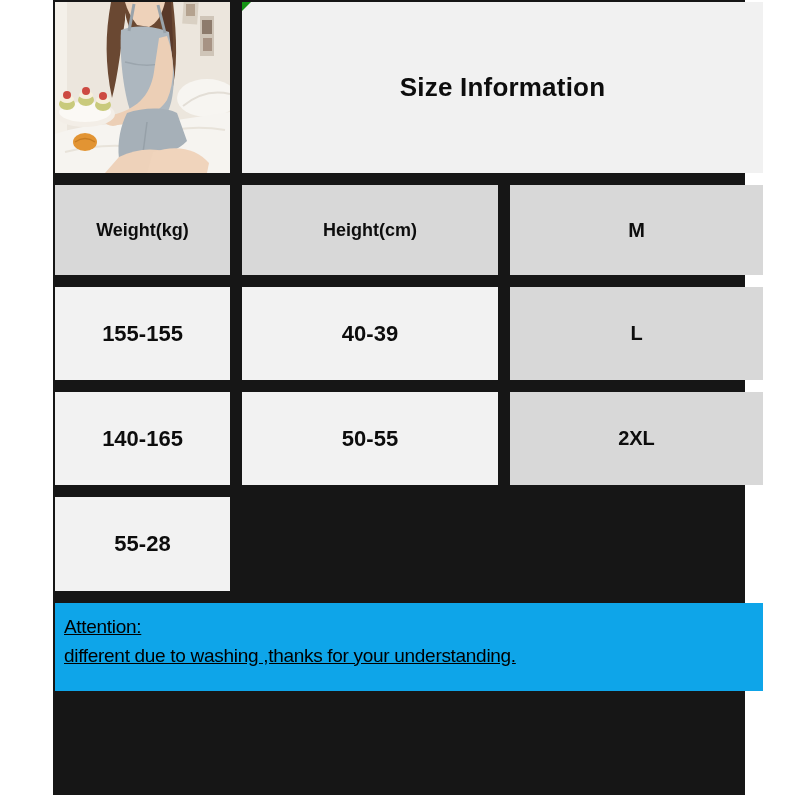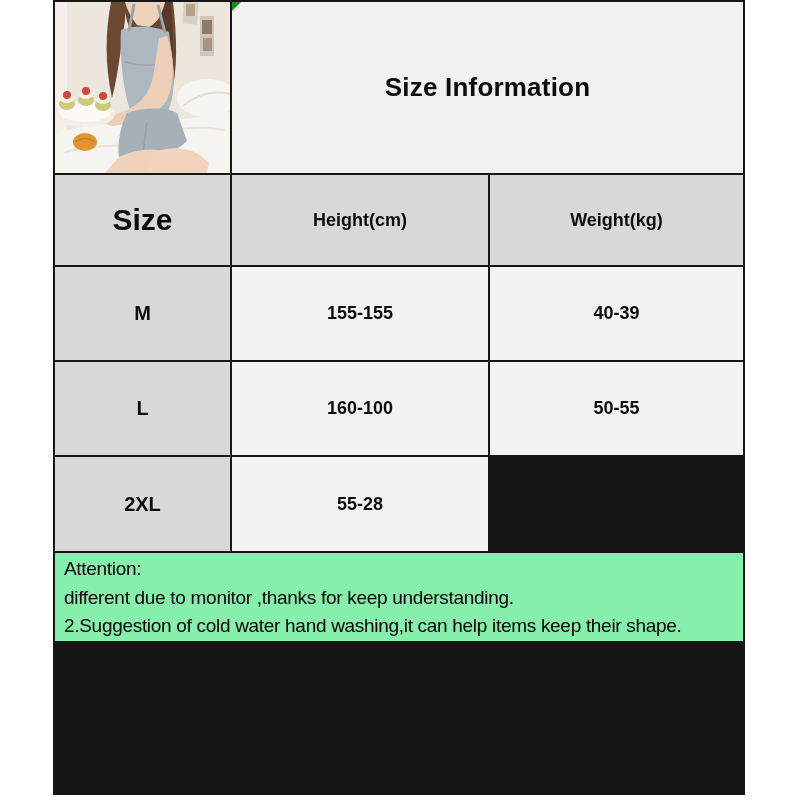--- a/index.html
+++ b/index.html
@@ -7,46 +7,47 @@
     width:800px;height:800px;background:#ffffff;
     font-family:"Liberation Sans","DejaVu Sans",sans-serif;
     position:relative;overflow:hidden;
   }
   .sheet{
     position:absolute;left:53px;top:0;width:692px;height:795px;
     background:#161616;
     display:grid;
     grid-template-columns:175px 256px 253px;
     grid-template-rows:171px 90px 93px 93px 94px 88px 1fr;
-    gap:2px;padding:2px;box-sizing:border-box;
+    gap:12px;padding:2px;box-sizing:border-box;
   }
   .cell{
     display:flex;align-items:center;justify-content:center;
     color:#0d0d0d;
   }
   .photo-cell{background:#ffffff;grid-column:1;grid-row:1;overflow:hidden;}
   .photo-cell svg{display:block;width:100%;height:100%;}
   .title-cell{
     background:#f1f1f1;grid-column:2/4;grid-row:1;position:relative;
   }
   .title-text{font-size:26px;font-weight:700;letter-spacing:0.2px;}
   .corner-marker{
     position:absolute;left:0;top:0;width:0;height:0;
     border-left:9px solid #149414;border-bottom:9px solid transparent;
   }
   .head{background:#d8d8d8;font-weight:700;}
   .head-size{font-size:30px;}
   .head-col{font-size:18px;}
   .size-cell{background:#d8d8d8;font-weight:700;font-size:20px;}
-  .data-cell{background:#f2f2f2;font-weight:700;font-size:18px;text-align:center;}
+  .data-cell{background:#f2f2f2;font-weight:700;font-size:22px;text-align:center;}
   .attention{
-    grid-column:1/4;background:#86efac;
-    display:block;padding:2px 9px;box-sizing:border-box;
+    grid-column:1/4;background:#0ea5e9;
+    display:block;padding:10px 9px;box-sizing:border-box;
     font-size:19px;line-height:28.5px;color:#000;
     letter-spacing:-0.3px;
+    text-decoration:underline;
   }
 </style>
 </head>
 <body>
 
 <div class="sheet">
 
   <div class="cell photo-cell">
     <svg viewBox="0 0 175 171" preserveAspectRatio="none">
 
@@ -103,35 +104,33 @@
       <ellipse cx="30" cy="140" rx="12" ry="9" fill="#e29433"></ellipse>
       <path d="M20,140 Q30,133 40,140" stroke="#c77c22" stroke-width="1.5" fill="none"></path>
     </svg>
   </div>
 
   <div class="cell title-cell">
     <span class="corner-marker"></span>
     <span class="title-text">Size Information</span>
   </div>
 
-  <div class="cell head head-size">Size</div>
+  <div class="cell head head-col">Weight(kg)</div>
   <div class="cell head head-col">Height(cm)</div>
-  <div class="cell head head-col">Weight(kg)</div>
 
   <div class="cell size-cell">M</div>
   <div class="cell data-cell">155-155</div>
   <div class="cell data-cell">40-39</div>
 
   <div class="cell size-cell">L</div>
 
-  <div class="cell data-cell">160-100</div>
+  <div class="cell data-cell">140-165</div>
   <div class="cell data-cell">50-55</div>
 
   <div class="cell size-cell">2XL</div>
   <div class="cell data-cell">55-28</div>
 
   <div class="attention">
     <div>Attention:</div>
-    <div>different due to monitor ,thanks for keep understanding.</div>
-    <div>2.Suggestion of cold water hand washing,it can help items keep their shape.</div>
+    <div>different due to washing ,thanks for your understanding.</div>
   </div>
 
 </div>
 
 </body></html>

